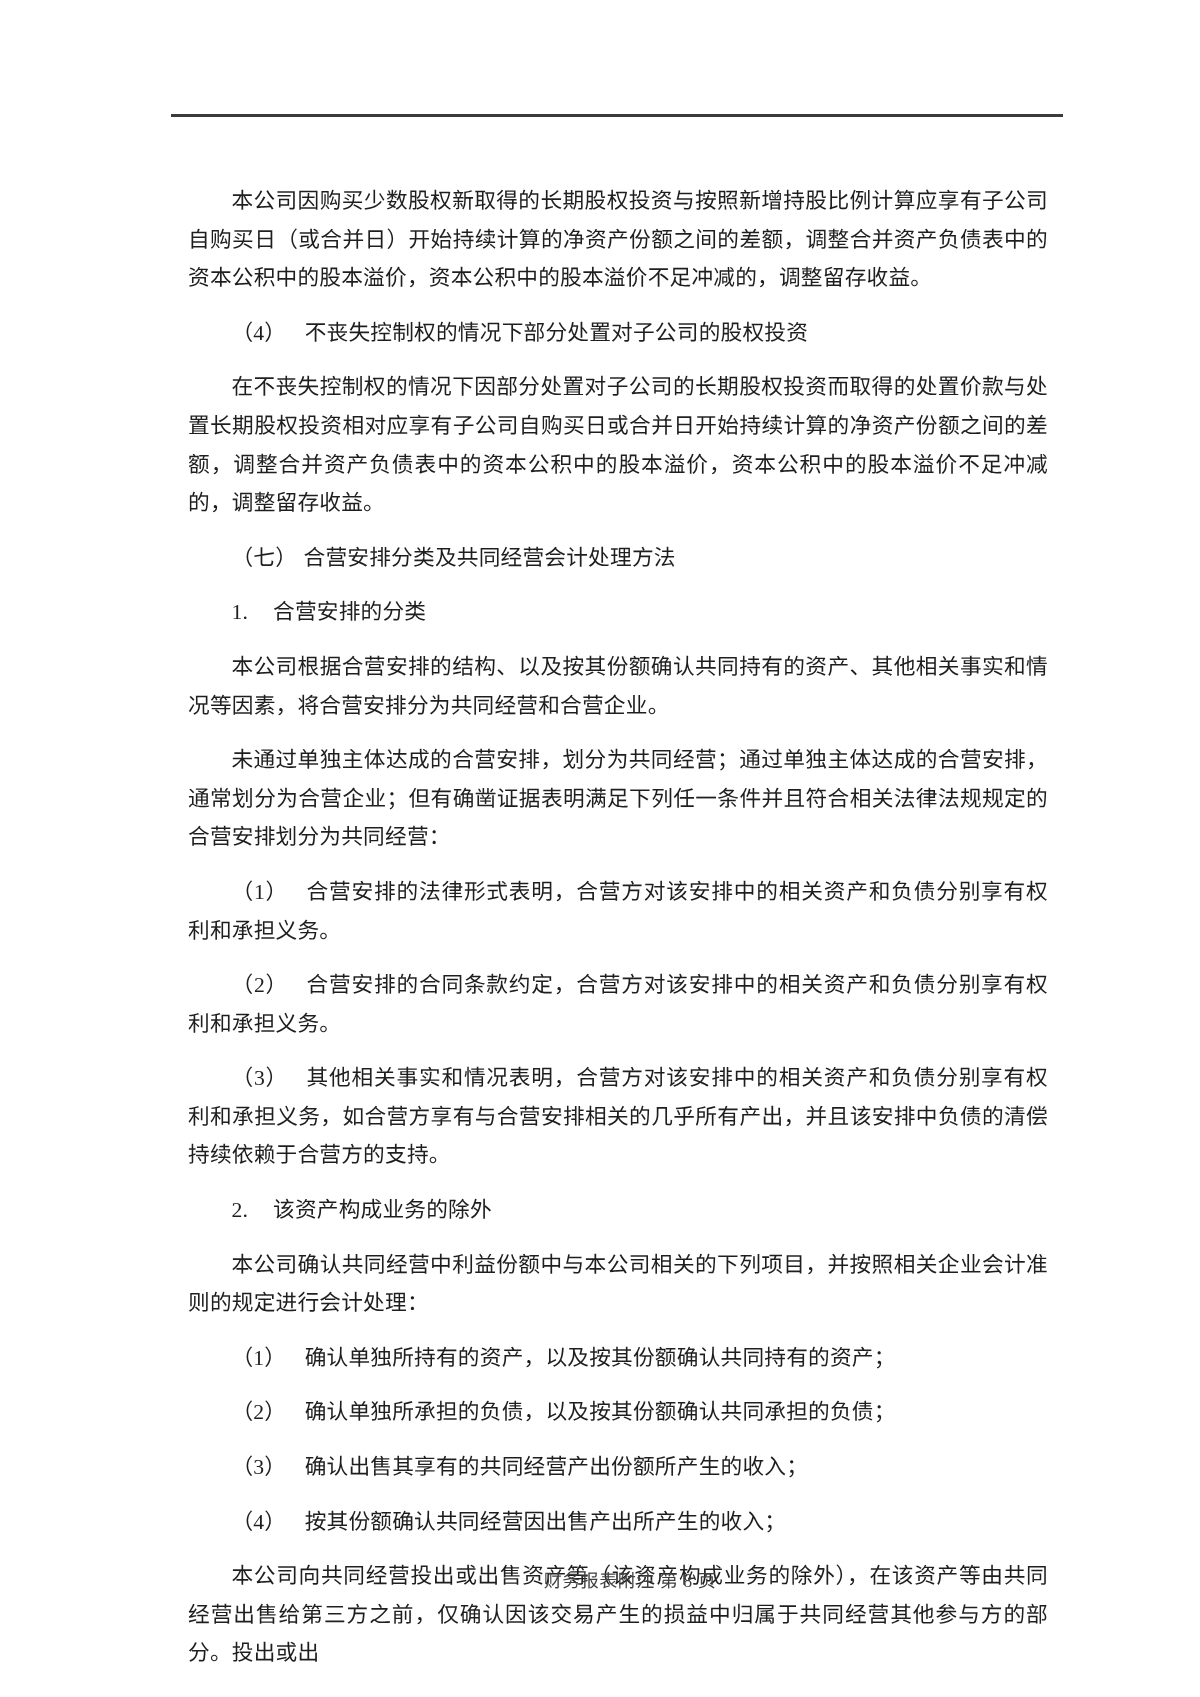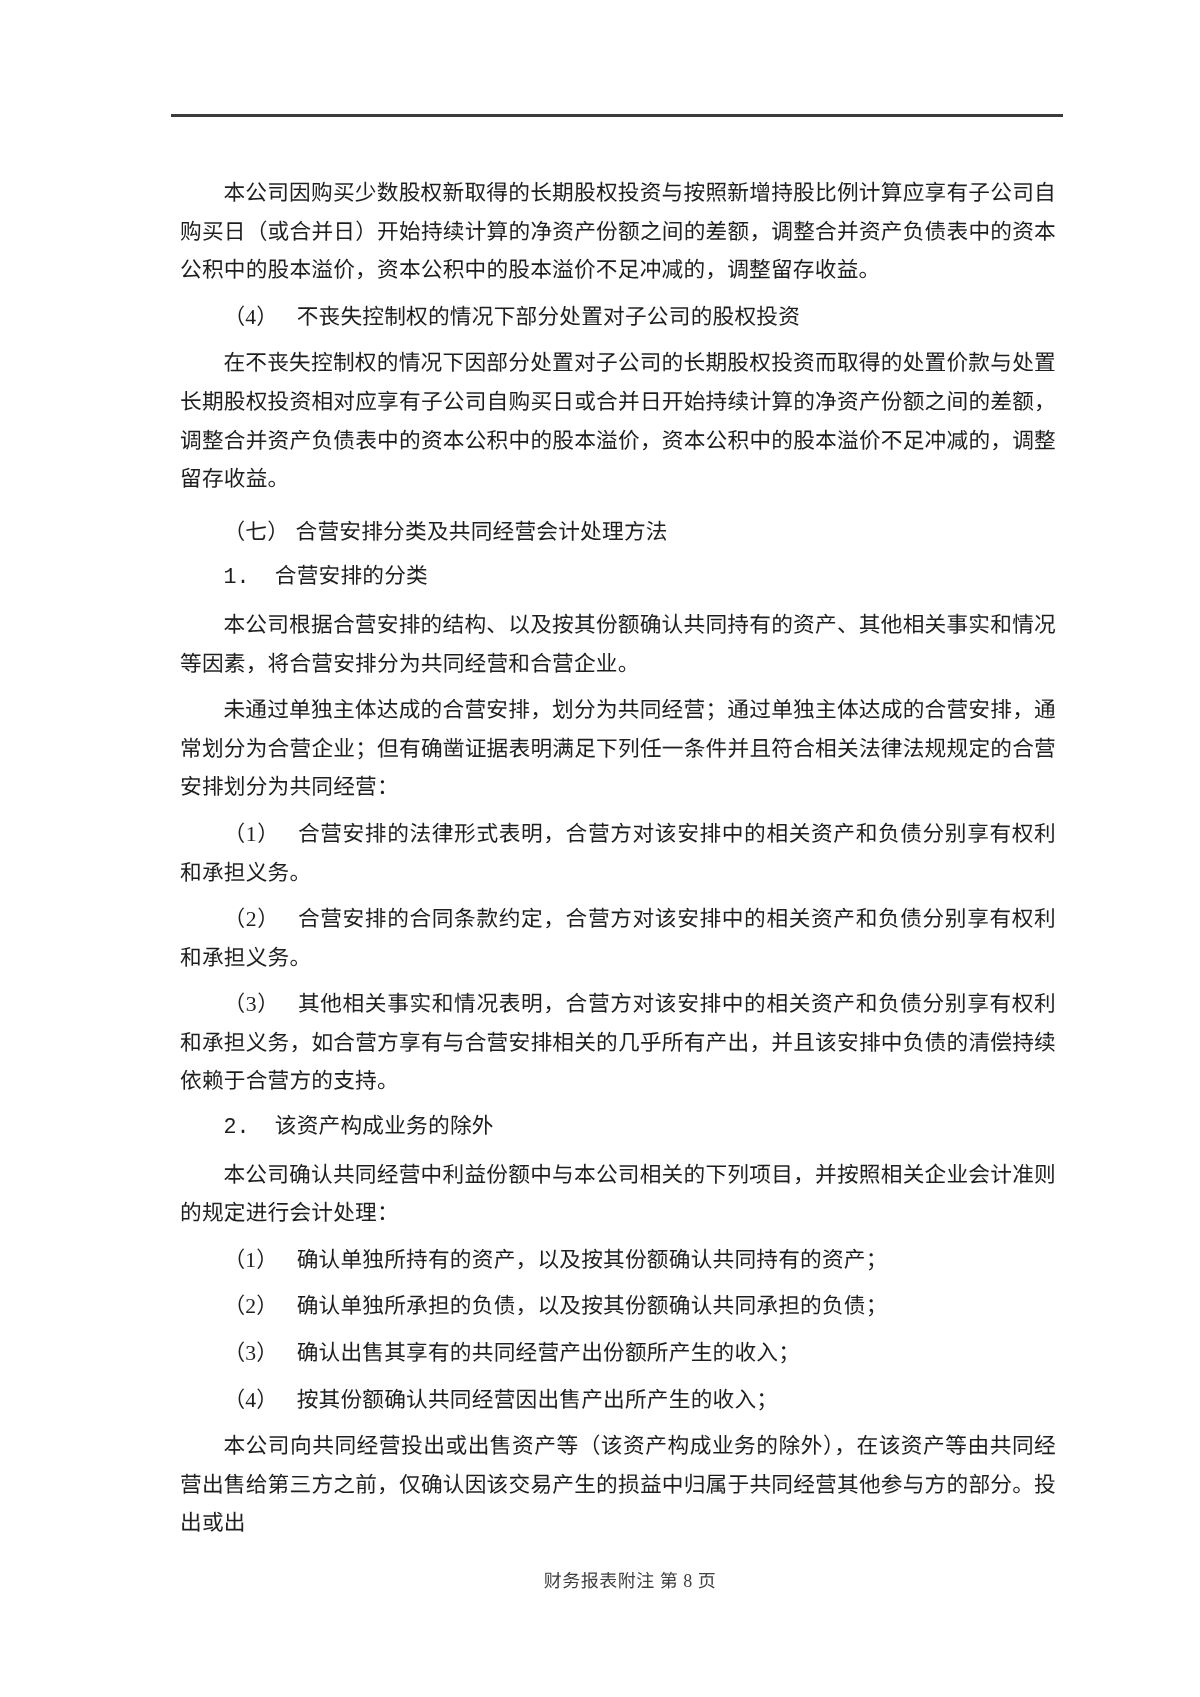--- a/index.html
+++ b/index.html
@@ -28,21 +28,21 @@
     position: absolute;
     left: 172px;
     top: 166px;
     width: 892px;
     font-size: 21.7px;
     line-height: 38.6px;
     text-align: justify;
     letter-spacing: 0.2px;
   }
   .doc-body p, .doc-body h3, .doc-body h4 {
-    margin: 8px;
+    margin: 16px;
     padding: 0;
     text-indent: 2em;
     font-size: 21.7px;
     font-weight: normal;
   }
   
   .numbered .num {
     margin-right: 0.85em;
   }
   
@@ -50,21 +50,21 @@
     font-weight: bold;
     font-family: "Liberation Sans", "DejaVu Sans", sans-serif;
     margin-top: 14px !important;
   }
   .h-major .num {
     margin-right: 0.3em;
   }
   
   .h-sub {
     font-weight: bold;
-    font-family: Liberation Mono, monospace;
+    font-family: Liberation Serif, serif;
   }
   .h-sub .num {
     margin-right: 1.15em;
   }
   .page-footer {
     position: absolute;
     left: 172px;
     top: 1566px;
     width: 892px;
     text-align: center;

